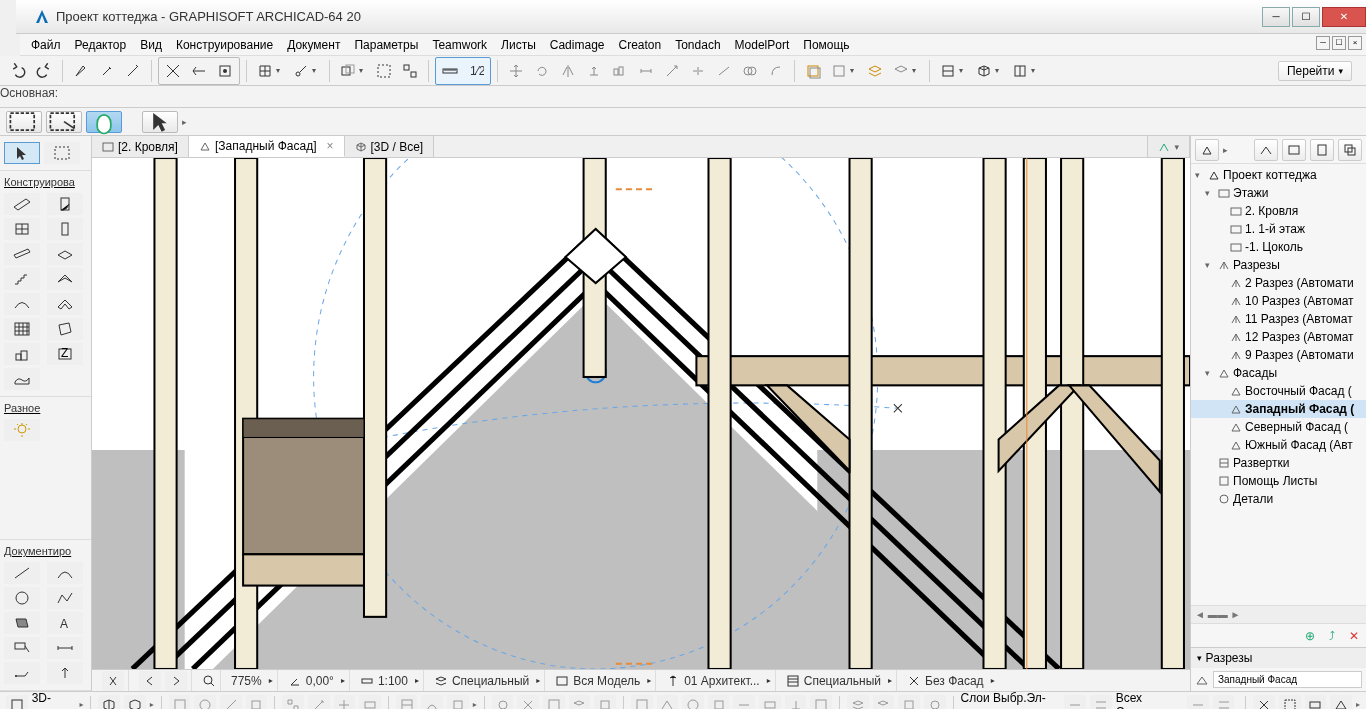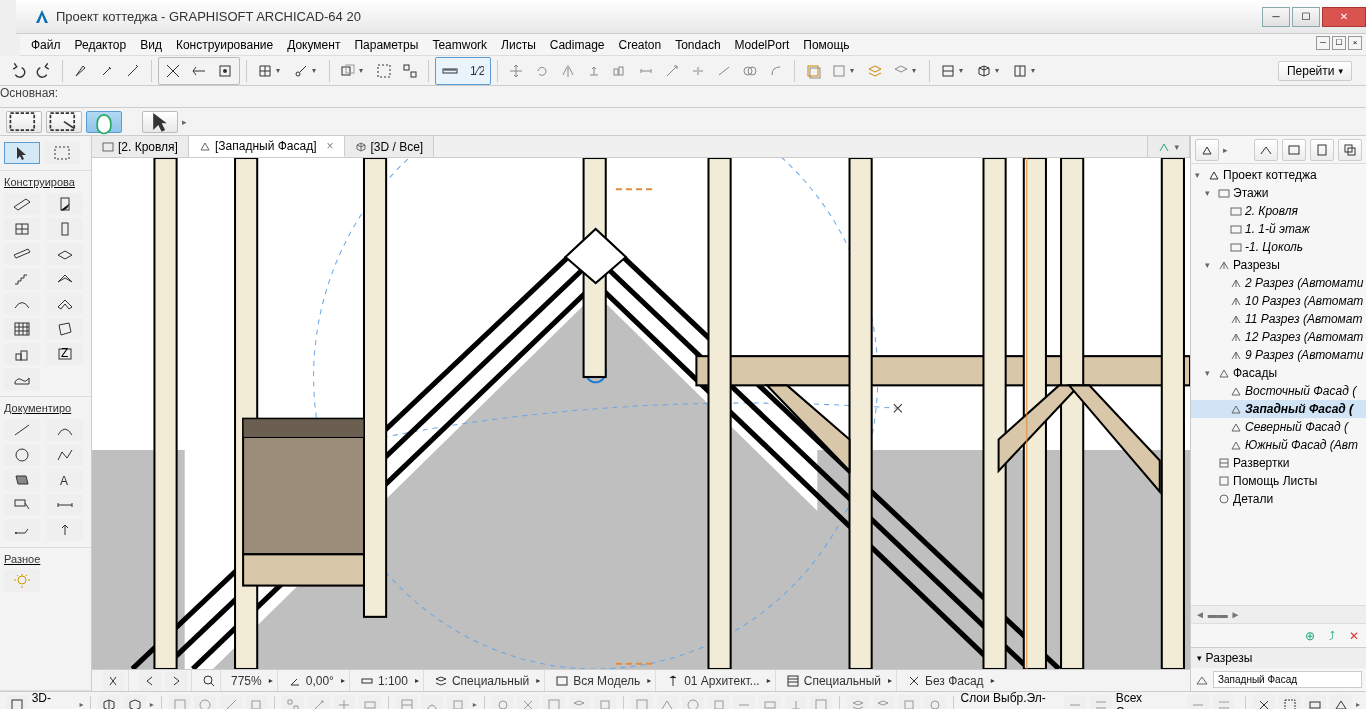--- a/index.html
+++ b/index.html
@@ -64,21 +64,21 @@
 
 .navigator { width: 176px; background: #f6f6f6; border-left: 1px solid #ccc; display: flex; flex-direction: column; }
 .nav-top { height: 28px; display: flex; align-items: center; padding: 0 4px; gap: 4px; border-bottom: 1px solid #ddd; }
 .nav-top .nb { width: 24px; height: 22px; border: 1px solid #ccc; background: linear-gradient(#fff,#ececec); border-radius: 2px; display:flex; align-items:center; justify-content:center; cursor:pointer; }
 .nav-tree { flex: 1; overflow: auto; padding: 2px 0; font-size: 11px; }
 .tree-item { display: flex; align-items: center; padding: 2px 2px 2px 4px; white-space: nowrap; cursor: pointer; gap: 3px; }
 .tree-item.selected { background: #d0e4f5; font-weight: bold; }
 .tree-item .exp { width: 10px; font-size: 9px; color: #666; }
 .tree-item svg { width: 12px; height: 12px; flex-shrink: 0; }
 .tree-indent-1 { padding-left: 14px; }
-.tree-indent-2 { padding-left: 26px; font-style: italic; }
+.tree-indent-2 { padding-left: 26px; }
 .nav-scroll-x { height: 18px; border-top: 1px solid #ddd; background: #eee; display:flex; align-items:center; padding:0 4px; font-size:10px; color:#777; }
 .nav-bottom-icons { height: 24px; border-top: 1px solid #ddd; display: flex; align-items: center; justify-content: flex-end; padding: 0 4px; gap: 6px; }
 .nav-bottom-icons span { width:16px; height:16px; display:flex; align-items:center; justify-content:center; cursor:pointer; }
 .nav-props { border-top: 1px solid #ccc; }
 .nav-props-header { padding: 3px 6px; background: #eee; display:flex; align-items:center; gap:4px; font-size:11px; }
 .nav-props-row { display:flex; align-items:center; padding:3px 4px; gap:4px; }
 .nav-props-row input { flex:1; font-size:10px; padding:2px 4px; border:1px solid #ccc; }
 .nav-props-btns { padding: 4px; display:flex; justify-content:center; }
 .nav-props-btns button { padding: 2px 12px; font-size:11px; border:1px solid #aaa; background:linear-gradient(#fff,#e8e8e8); cursor:pointer; }
 
@@ -466,20 +466,31 @@
               <text x="6" y="12" font-size="7">Z</text>
             </svg>
           </button>
         <button class="tool-btn">
             <svg viewBox="0 0 20 18">
               <path fill="none" stroke="#333" d="M3 12 Q6 7 10 10 T17 8 L17 14 L3 14 Z"></path>
             </svg>
           </button>
       </div>
     </div>
+    <div class="toolbox-section" style="flex:1">
+      <div class="toolbox-header">Разное</div>
+      <div class="tool-grid">
+        <button class="tool-btn">
+            <svg viewBox="0 0 20 18">
+              <circle cx="10" cy="8" r="4" fill="none" stroke="#c90"></circle>
+              <path stroke="#c90" d="M10 2v2M10 14v2M4 8h-2M18 8h-2M5 3l1 1M15 3l-1 1"></path>
+            </svg>
+          </button>
+      </div>
+    </div>
     <div class="toolbox-section">
       <div class="toolbox-header">Документиро</div>
       <div class="tool-grid">
         <button class="tool-btn">
             <svg viewBox="0 0 20 18">
               <path stroke="#333" d="M3 14 L17 4"></path>
             </svg>
           </button>
         <button class="tool-btn">
             <svg viewBox="0 0 20 18">
@@ -519,31 +530,20 @@
           </button>
         <button class="tool-btn">
             <svg viewBox="0 0 20 18">
               <path stroke="#333" fill="none" d="M3 12h10 L16 8"></path>
               <circle cx="4" cy="12" r="1" fill="#333"></circle>
             </svg>
           </button>
         <button class="tool-btn">
             <svg viewBox="0 0 20 18">
               <path stroke="#333" fill="none" d="M10 14 L10 4 M7 7l3-3 3 3"></path>
-            </svg>
-          </button>
-      </div>
-    </div>
-    <div class="toolbox-section" style="flex:1">
-      <div class="toolbox-header">Разное</div>
-      <div class="tool-grid">
-        <button class="tool-btn">
-            <svg viewBox="0 0 20 18">
-              <circle cx="10" cy="8" r="4" fill="none" stroke="#c90"></circle>
-              <path stroke="#c90" d="M10 2v2M10 14v2M4 8h-2M18 8h-2M5 3l1 1M15 3l-1 1"></path>
             </svg>
           </button>
       </div>
     </div>
   </div>
 
   <div class="canvas-wrap">
     <div class="view-tabs">
       <div class="view-tab">
         <svg viewBox="0 0 12 12">

